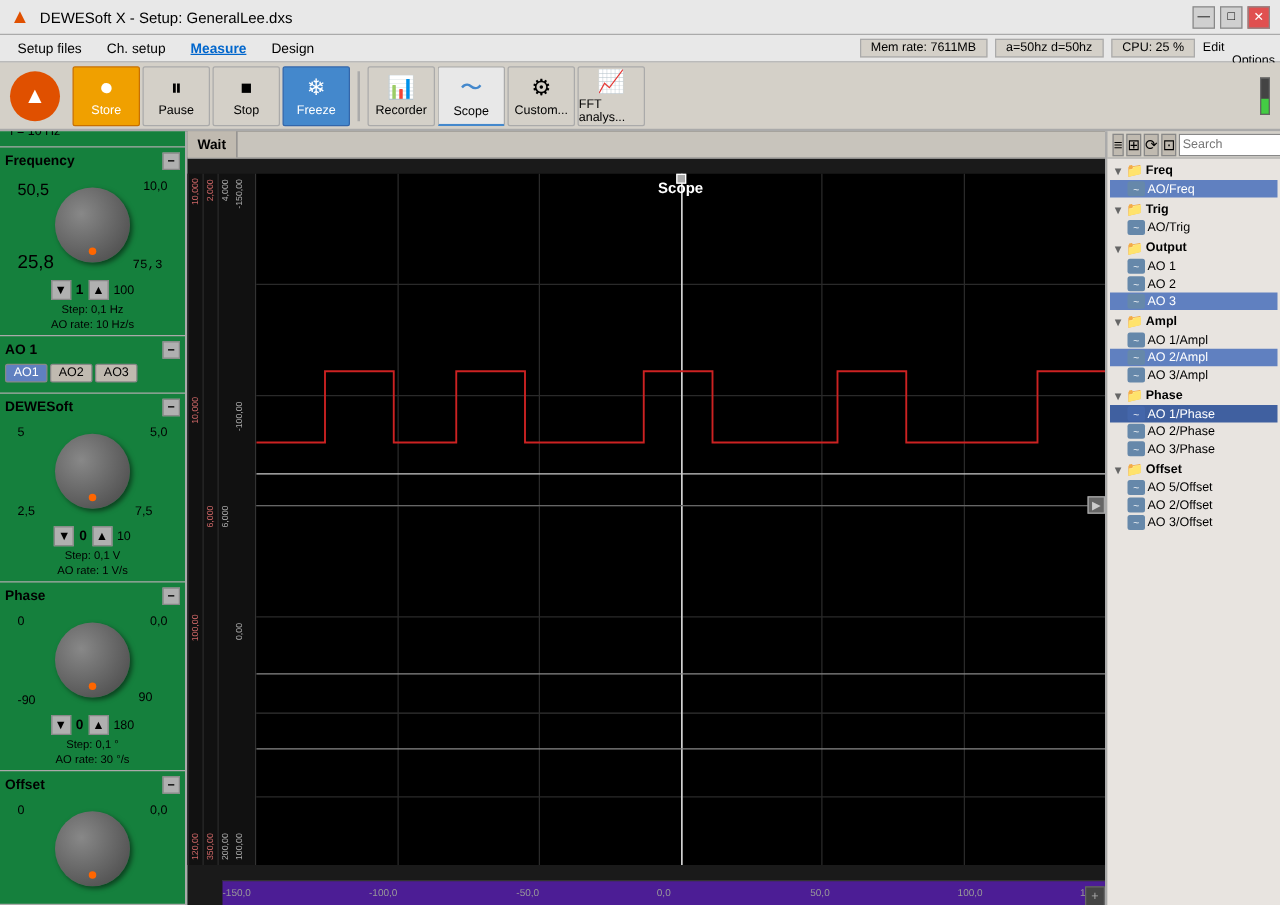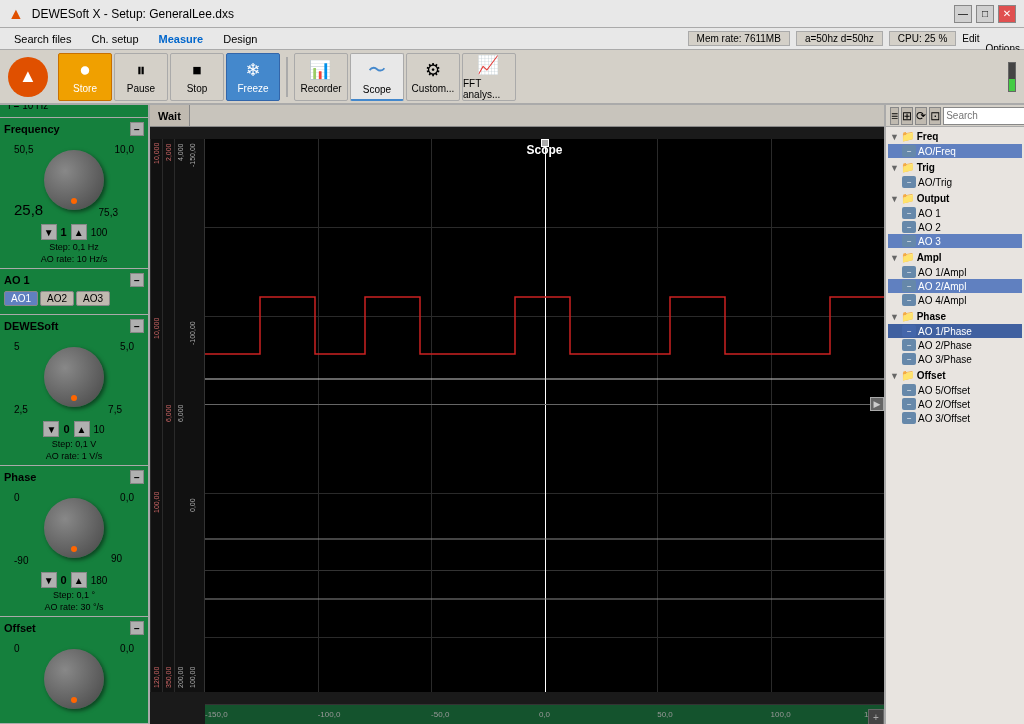--- a/index.html
+++ b/index.html
@@ -35,21 +35,21 @@
       top: 28px;
       left: 0;
       right: 0;
     }
     .menu-item {
       padding: 2px 10px;
       cursor: pointer;
       font-size: 11px;
       border-radius: 2px;
     }
-    .menu-item.active { color: #0066cc; font-weight: bold; }
+    .menu-item.active { color: #0066cc; font-weight: bold; text-decoration: underline; }
 
     
     #toolbar {
       position: absolute;
       top: 50px;
       left: 0;
       right: 0;
       height: 55px;
       background: #d4d0c8;
       display: flex;
@@ -249,21 +249,21 @@
     <span style="font-size:12px;">DEWESoft X - Setup: GeneralLee.dxs</span>
   </div>
   <div class="win-controls">
     <div class="win-btn">—</div>
     <div class="win-btn">□</div>
     <div class="win-btn" style="background:#e05050;color:white;">✕</div>
   </div>
 </div>
 
 <div id="menu-bar">
-  <span class="menu-item">Search files</span>
+  <span class="menu-item">Setup files</span>
   <span class="menu-item">Ch. setup</span>
   <span class="menu-item active">Measure</span>
   <span class="menu-item">Design</span>
 
   <div style="margin-left:auto;display:flex;gap:6px;align-items:center;">
     <div style="background:#d4d0c8;border:1px solid #aaa;padding:1px 8px;font-size:10px;cursor:pointer;">
       <span>Mem rate: 7611MB</span>
     </div>
     <div style="background:#d4d0c8;border:1px solid #aaa;padding:1px 8px;font-size:10px;">
       <span>a=50hz d=50hz</span>
@@ -333,27 +333,27 @@
       <div class="analog-out-label">Analog output</div>
       <div class="freq-label">f = 10 Hz</div>
     </div>
 
     <div class="panel-section">
       <div class="panel-section-header">
         <span>Frequency</span>
         <div class="collapse-btn">−</div>
       </div>
       <div style="position:relative;width:120px;height:80px;margin:auto;">
-        <span class="knob-label-tl" style="position:absolute;left:0;top:4px;font-size:10px;">50,5</span>
+        <span class="knob-label-tl" style="position:absolute;left:0;top:4px;font-size:13px;">50,5</span>
         <span style="position:absolute;right:0;top:4px;font-size:10px;">10,0</span>
         <div style="width:60px;height:60px;border-radius:50%;background:radial-gradient(circle at 35% 35%,#888,#444);position:absolute;left:50%;top:50%;transform:translate(-50%,-50%);box-shadow:2px 2px 4px rgba(0,0,0,0.5);cursor:pointer;">
           <div style="width:6px;height:6px;background:#ff6600;border-radius:50%;position:absolute;bottom:6px;left:50%;transform:translateX(-50%);"></div>
         </div>
         <span style="position:absolute;left:0;bottom:2px;font-size:15px;">25,8</span>
-        <span style="position:absolute;right:16px;bottom:2px;font-size:10px;">75,3</span>
+        <span style="position:absolute;right:4px;bottom:2px;font-size:10px;font-family:Liberation Mono, monospace;">75,3</span>
       </div>
       <div style="display:flex;align-items:center;justify-content:center;gap:4px;margin-top:4px;">
         <div class="stepper-btn">▼</div>
         <span style="font-size:11px;font-weight:bold;">1</span>
         <div class="stepper-btn">▲</div>
         <span style="font-size:10px;">100</span>
       </div>
       <div class="step-rate">Step: 0,1 Hz</div>
       <div class="step-rate">AO rate: 10 Hz/s</div>
     </div>
@@ -500,21 +500,21 @@
 
           <line x1="0" y1="400" x2="735" y2="400" stroke="#888888" stroke-width="1"></line>
 
           <line x1="0" y1="460" x2="735" y2="460" stroke="#888888" stroke-width="1"></line>
         </svg>
 
         <div style="position:absolute;right:0;top:48%;transform:translateY(-50%);width:14px;height:14px;background:#666;border:1px solid #aaa;display:flex;align-items:center;justify-content:center;font-size:9px;color:#ccc;cursor:pointer;">▶</div>
       </div>
     </div>
 
-    <div style="height:20px;background:#14532d;display:flex;align-items:center;position:relative;border-top:1px solid #333;margin-left:55px;">
+    <div style="height:20px;background:#4c1d95;display:flex;align-items:center;position:relative;border-top:1px solid #333;margin-left:28px;">
       <div style="position:absolute;left:0%;color:#999;font-size:8px;">-150,0</div>
       <div style="position:absolute;left:16.6%;color:#999;font-size:8px;">-100,0</div>
       <div style="position:absolute;left:33.3%;color:#999;font-size:8px;">-50,0</div>
       <div style="position:absolute;left:50%;transform:translateX(-50%);color:#999;font-size:8px;">0,0</div>
       <div style="position:absolute;left:66.6%;color:#999;font-size:8px;">50,0</div>
       <div style="position:absolute;left:83.3%;color:#999;font-size:8px;">100,0</div>
       <div style="position:absolute;right:0;color:#999;font-size:8px;">150,0</div>
 
       <div style="position:absolute;right:0;bottom:-1px;width:16px;height:16px;background:#444;border:1px solid #666;display:flex;align-items:center;justify-content:center;font-size:10px;color:#aaa;cursor:pointer;">+</div>
     </div>
@@ -585,21 +585,21 @@
         <div class="tree-item">
           <span class="ch-icon">~</span>
           <span>AO 1/Ampl</span>
         </div>
         <div class="tree-item selected">
           <span class="ch-icon">~</span>
           <span>AO 2/Ampl</span>
         </div>
         <div class="tree-item">
           <span class="ch-icon">~</span>
-          <span>AO 4/Ampl</span>
+          <span>AO 3/Ampl</span>
         </div>
       </div>
 
       <div class="tree-group">
         <div class="tree-group-header">
           <span class="expand-arrow">▼</span>
           <span class="folder-icon" style="color:#8888cc;">📁</span>
           <span>Phase</span>
         </div>
         <div class="tree-item active">

